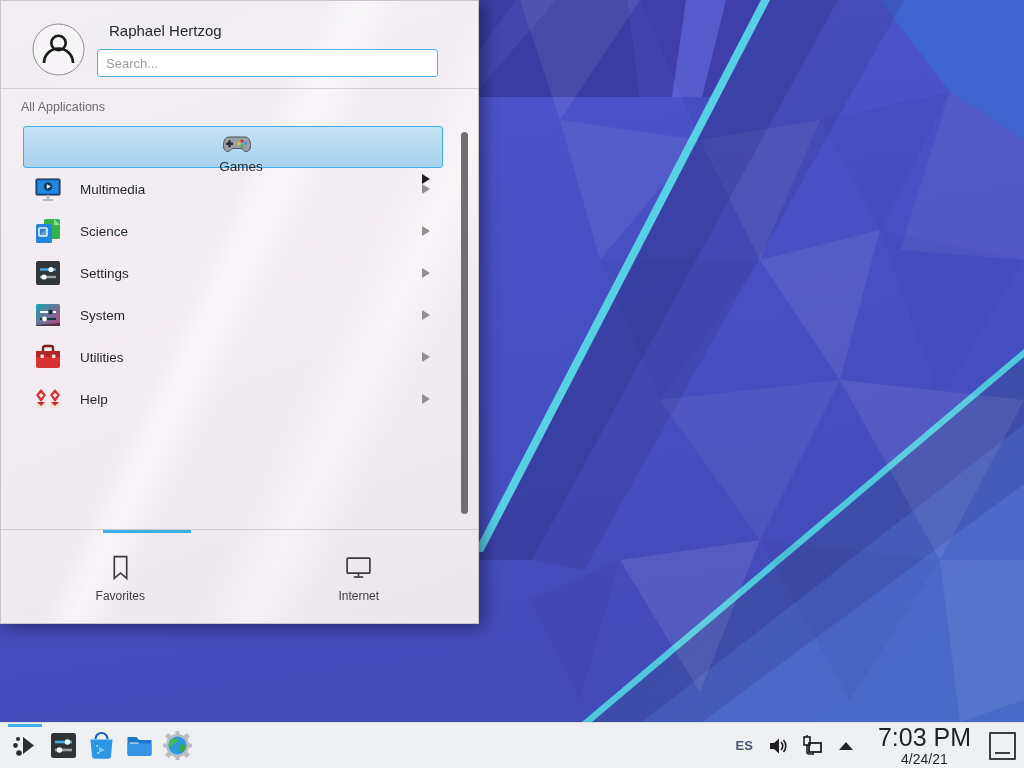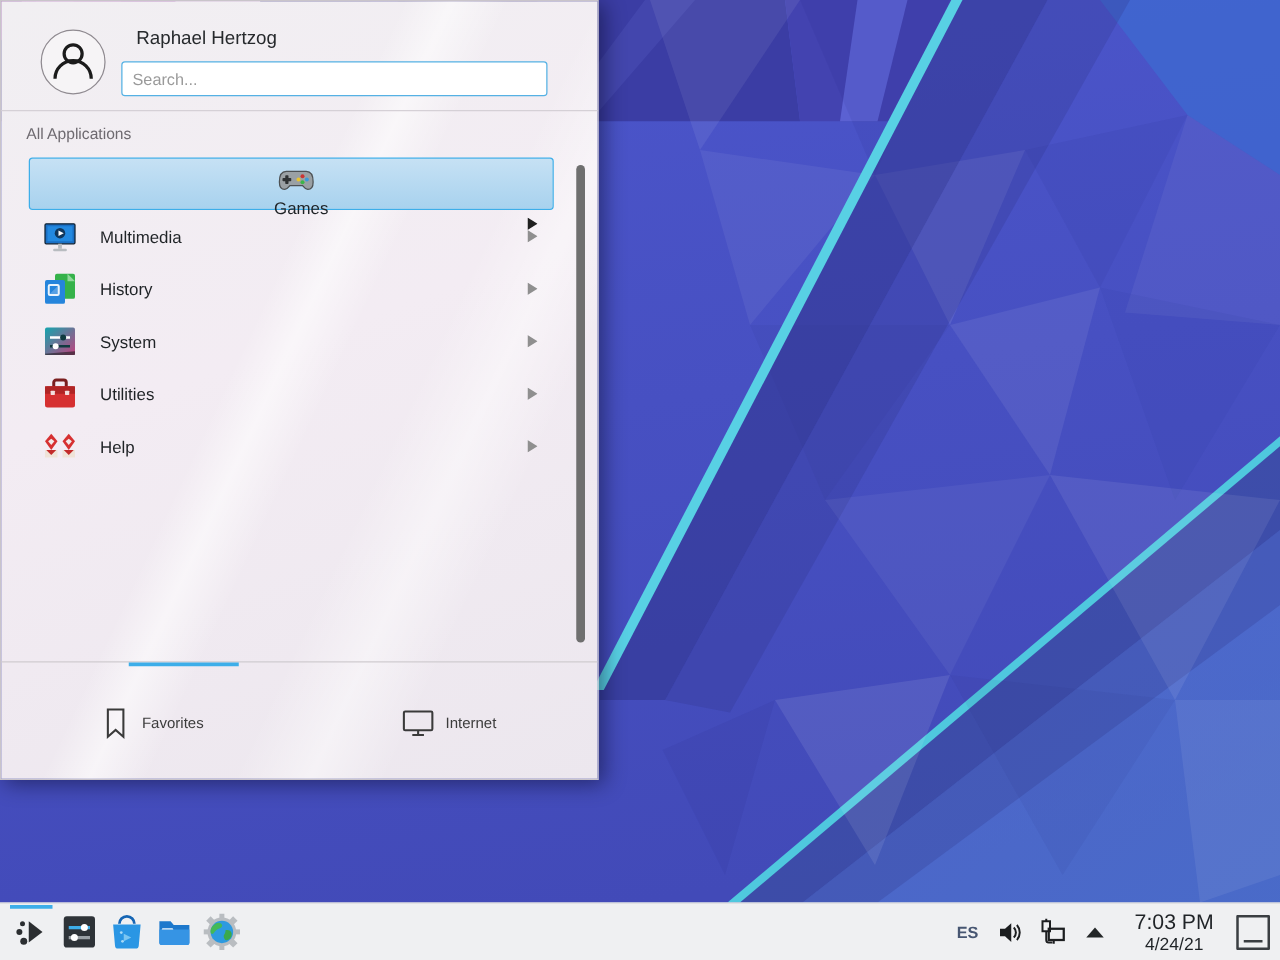--- a/index.html
+++ b/index.html
@@ -47,40 +47,40 @@
   .item-label { margin-left:16px; font-size:13.5px; color:#1f2326; }
   .item-caret { margin-left:auto; margin-right:12px; color:#8f8f8f; display:flex; }
   .item.selected .item-caret { color:#1f1f1f; }
 
   .scroll-handle { position:absolute; right:10px; top:131px; width:7px; height:382px; border-radius:4px; background:#6f6f6f; }
 
   .list-separator { position:absolute; top:528px; left:0; right:0; height:1px; background:#cfcbd0; }
   .tab-indicator { position:absolute; top:529px; left:102px; width:88px; height:3px; background:#3daee9; }
 
   .tab-bar { position:absolute; top:531px; left:0; right:0; height:92px; display:flex; }
-  .tab { flex:1 1 0; display:flex; flex-direction:row; align-items:center; justify-content:center; gap:7px; cursor:default; }
+  .tab { flex:1 1 0; display:flex; flex-direction:column; align-items:center; justify-content:center; gap:7px; cursor:default; }
   .tab svg { width:29px; height:29px; }
   .tab-label { font-size:12px; color:#3c3c3c; }
 
   
   .taskbar {
     position:absolute; left:0; bottom:0; width:1024px; height:46px;
     background:#eff0f2; border-top:1px solid #dcdcde;
     display:flex; align-items:center; padding:16px 6px;
   }
   .task-btn { position:relative; width:38px; height:46px; display:flex; align-items:center; justify-content:center; }
   .task-btn svg { width:31px; height:31px; }
   .task-btn.active::before { content:""; position:absolute; top:1px; left:2px; right:2px; height:3px; background:#3daee9; }
   .task-spacer { flex:1 1 auto; }
   .tray { display:flex; align-items:center; gap:10px; }
   .kbd-layout { font-size:13px; font-weight:bold; color:#475672; padding:0 3px; }
   .tray-icon { width:24px; height:24px; display:flex; align-items:center; justify-content:center; }
   .caret-up { width:0; height:0; border-left:7px solid transparent; border-right:7px solid transparent; border-bottom:8px solid #232627; }
   .clock { text-align:center; line-height:1; margin:0 8px 0 10px; color:#1f2327; }
-  .clock-time { font-size:17px; }
+  .clock-time { font-size:25px; }
   .clock-date { font-size:14px; margin-top:2px; }
   .show-desktop { width:27px; height:28px; border:2px solid #3a3e42; border-radius:1px; position:relative; background:transparent; margin-right:2px; }
   .show-desktop::after { content:""; position:absolute; left:4px; right:4px; bottom:4px; height:2px; background:#3a3e42; }
 </style>
 </head>
 <body>
 
 <div class="screen">
 
   <svg class="wallpaper" viewBox="0 0 1024 768" preserveAspectRatio="none">
@@ -206,29 +206,46 @@
       <div class="item">
         <span class="item-icon">
           <svg viewBox="0 0 32 32">
             <rect x="12" y="4" width="16" height="20" rx="1.5" fill="#35b24a"></rect>
             <polygon points="22,4 28,10 22,10" fill="#8fd89a"></polygon>
             <rect x="4" y="9" width="16" height="19" rx="1.5" fill="#2585dc"></rect>
             <rect x="7" y="13" width="8" height="8" rx="1" fill="none" stroke="#eaf4fc" stroke-width="1.6"></rect>
             <polygon points="15,13 15,21 7,21" fill="#eaf4fc" opacity=".25"></polygon>
           </svg>
         </span>
-        <span class="item-label">History</span>
-        <span class="item-caret">
-          <svg width="8" height="10" viewBox="0 0 8 10">
-              <polygon points="0,0 8,5 0,10" fill="currentColor"></polygon>
-            </svg>
-        </span>
-      </div>
-
-
+        <span class="item-label">Science</span>
+        <span class="item-caret">
+          <svg width="8" height="10" viewBox="0 0 8 10">
+              <polygon points="0,0 8,5 0,10" fill="currentColor"></polygon>
+            </svg>
+        </span>
+      </div>
+
+
+      <div class="item">
+        <span class="item-icon">
+          <svg viewBox="0 0 32 32">
+            <rect x="4" y="4" width="24" height="24" rx="2" fill="#31363b"></rect>
+            <line x1="8" y1="12.5" x2="24" y2="12.5" stroke="#3daee9" stroke-width="2.4"></line>
+            <circle cx="19" cy="12.5" r="2.6" fill="#ffffff"></circle>
+            <line x1="8" y1="20" x2="24" y2="20" stroke="#9aa0a5" stroke-width="2.4"></line>
+            <circle cx="12" cy="20" r="2.6" fill="#ffffff"></circle>
+          </svg>
+        </span>
+        <span class="item-label">Settings</span>
+        <span class="item-caret">
+          <svg width="8" height="10" viewBox="0 0 8 10">
+              <polygon points="0,0 8,5 0,10" fill="currentColor"></polygon>
+            </svg>
+        </span>
+      </div>
 
       <div class="item">
         <span class="item-icon">
           <svg viewBox="0 0 32 32">
             <defs>
                 <linearGradient id="sysg" x1="0" y1="0" x2="1" y2="1">
               <stop offset="0" stop-color="#14a5ae"></stop>
                   <stop offset="1" stop-color="#c2417e"></stop>
             </linearGradient>
               </defs>

